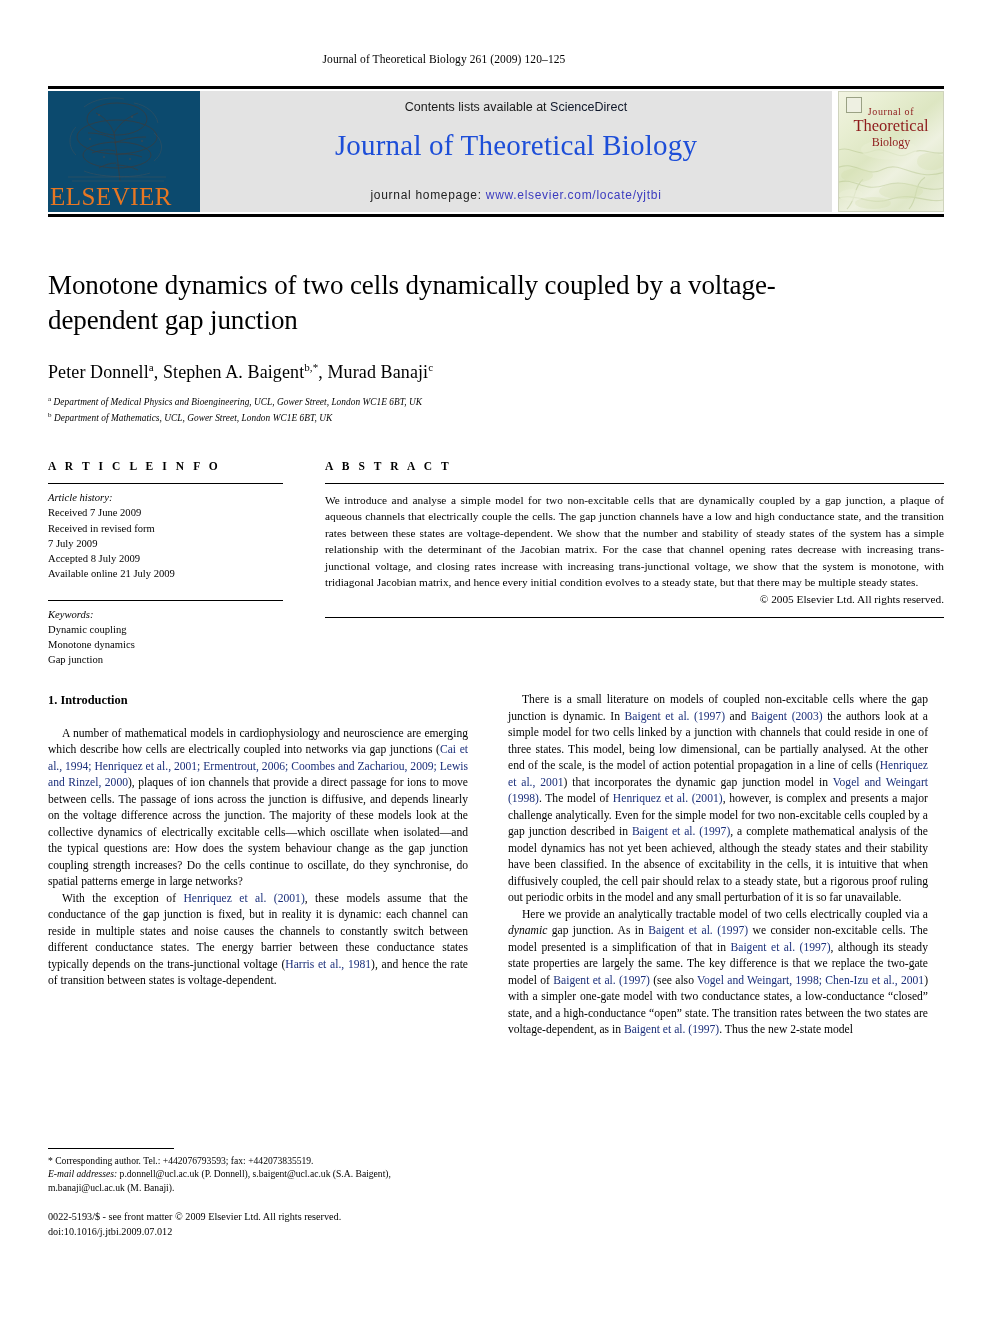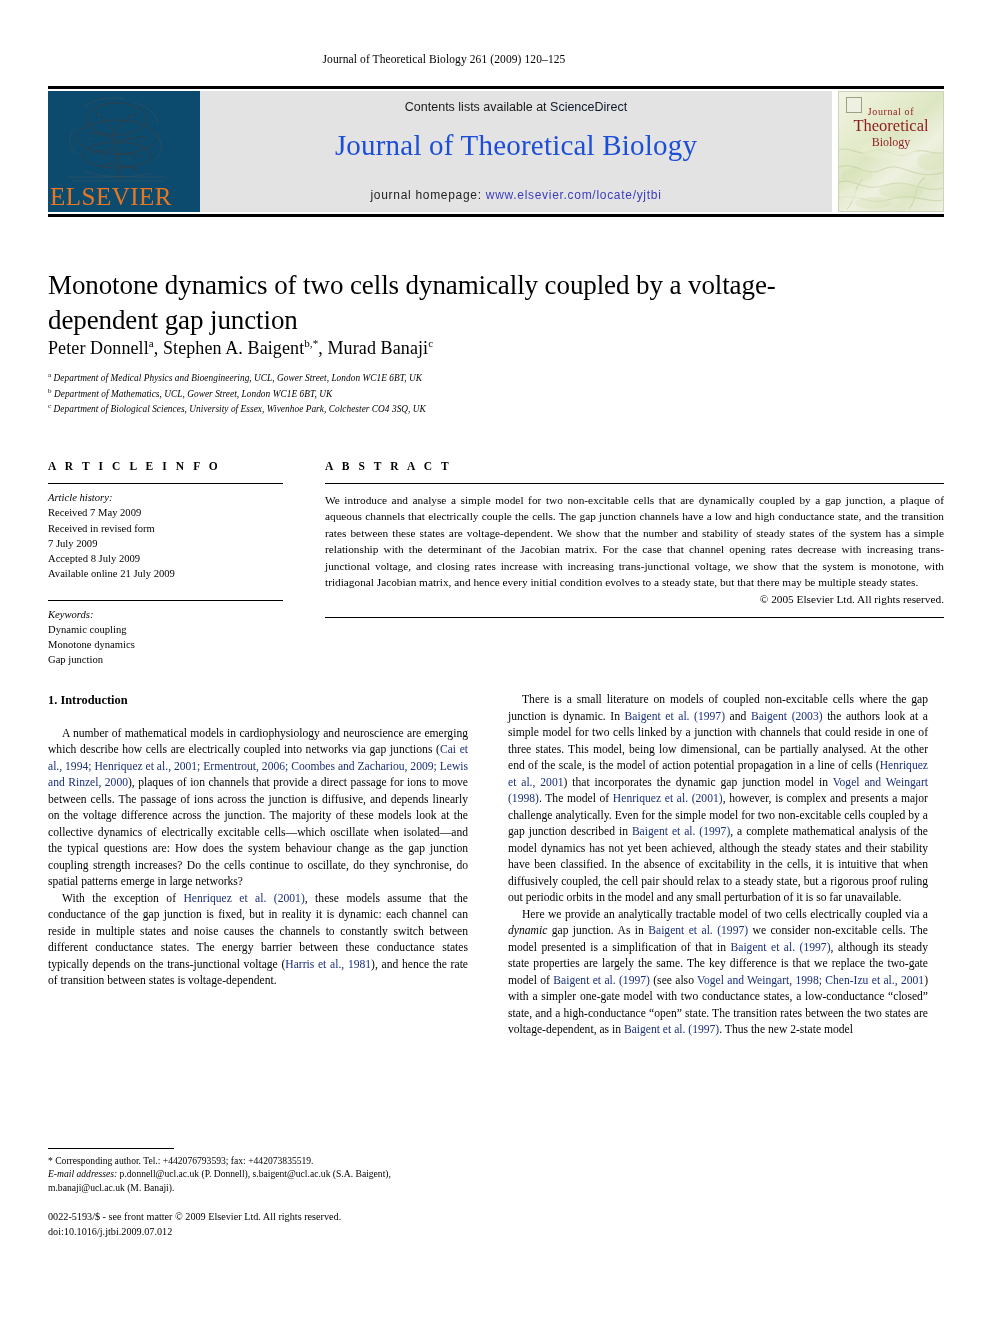--- a/index.html
+++ b/index.html
@@ -157,21 +157,21 @@
     width: 760px;
   }
   .paper-title {
     font-size: 27px;
     line-height: 1.28;
     font-weight: normal;
     margin: 0;
     letter-spacing: -.1px;
   }
   .authors {
-    margin-top: 0;
+    margin-top: 24px;
     font-size: 18px;
     letter-spacing: .1px;
   }
   .authors sup { font-size: 11px; }
   .affils {
     margin-top: 11px;
     font-size: 9.3px;
     font-style: italic;
     line-height: 1.45;
     letter-spacing: .05px;
@@ -371,32 +371,31 @@
     </div>
     <div class="rule-bottom"></div>
   </div>
 
   <div class="title-block">
     <h1 class="paper-title">Monotone dynamics of two cells dynamically coupled by a voltage-dependent gap junction</h1>
     <div class="authors">Peter Donnell<sup>a</sup>, Stephen A. Baigent<sup>b,*</sup>, Murad Banaji<sup>c</sup></div>
     <div class="affils">
         <div><sup>a</sup> Department of Medical Physics and Bioengineering, UCL, Gower Street, London WC1E 6BT, UK</div>
         <div><sup>b</sup> Department of Mathematics, UCL, Gower Street, London WC1E 6BT, UK</div>
-        <div><sup>c</sup> Department of Biological Sciences, University of Essex, Wivenhoe Park, Colchester CO4 3SQ, UK</div>
       </div>
   </div>
 
   <div class="info-abstract">
     <div class="col-info">
       <div class="section-head">A R T I C L E    I N F O</div>
       <div class="hairline"></div>
       <div class="info-group">
         <div class="lbl">Article history:</div>
         <div>
-            <div>Received 7 May 2009</div>
+            <div>Received 7 June 2009</div>
             <div>Received in revised form</div>
             <div>7 July 2009</div>
             <div>Accepted 8 July 2009</div>
             <div>Available online 21 July 2009</div>
           </div>
       </div>
       <div class="hairline"></div>
       <div class="info-group">
         <div class="lbl">Keywords:</div>
         <div>

